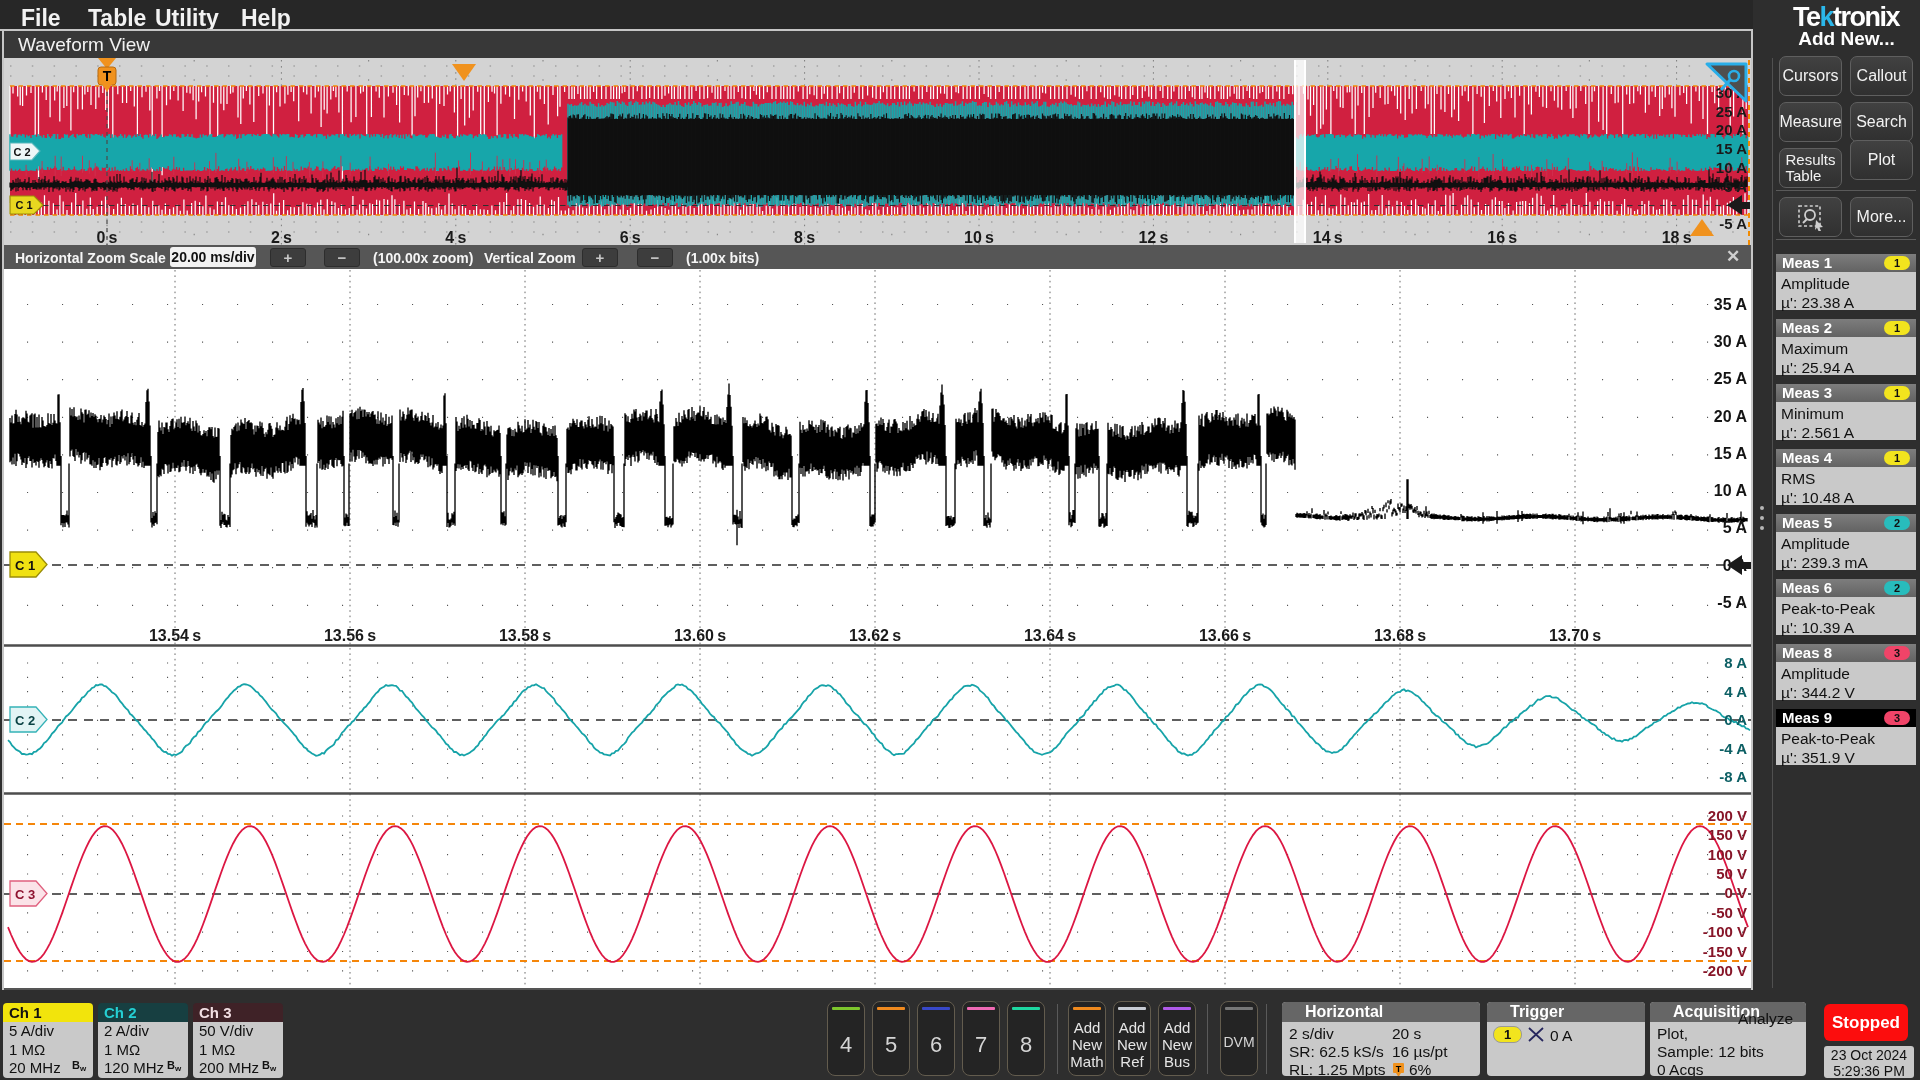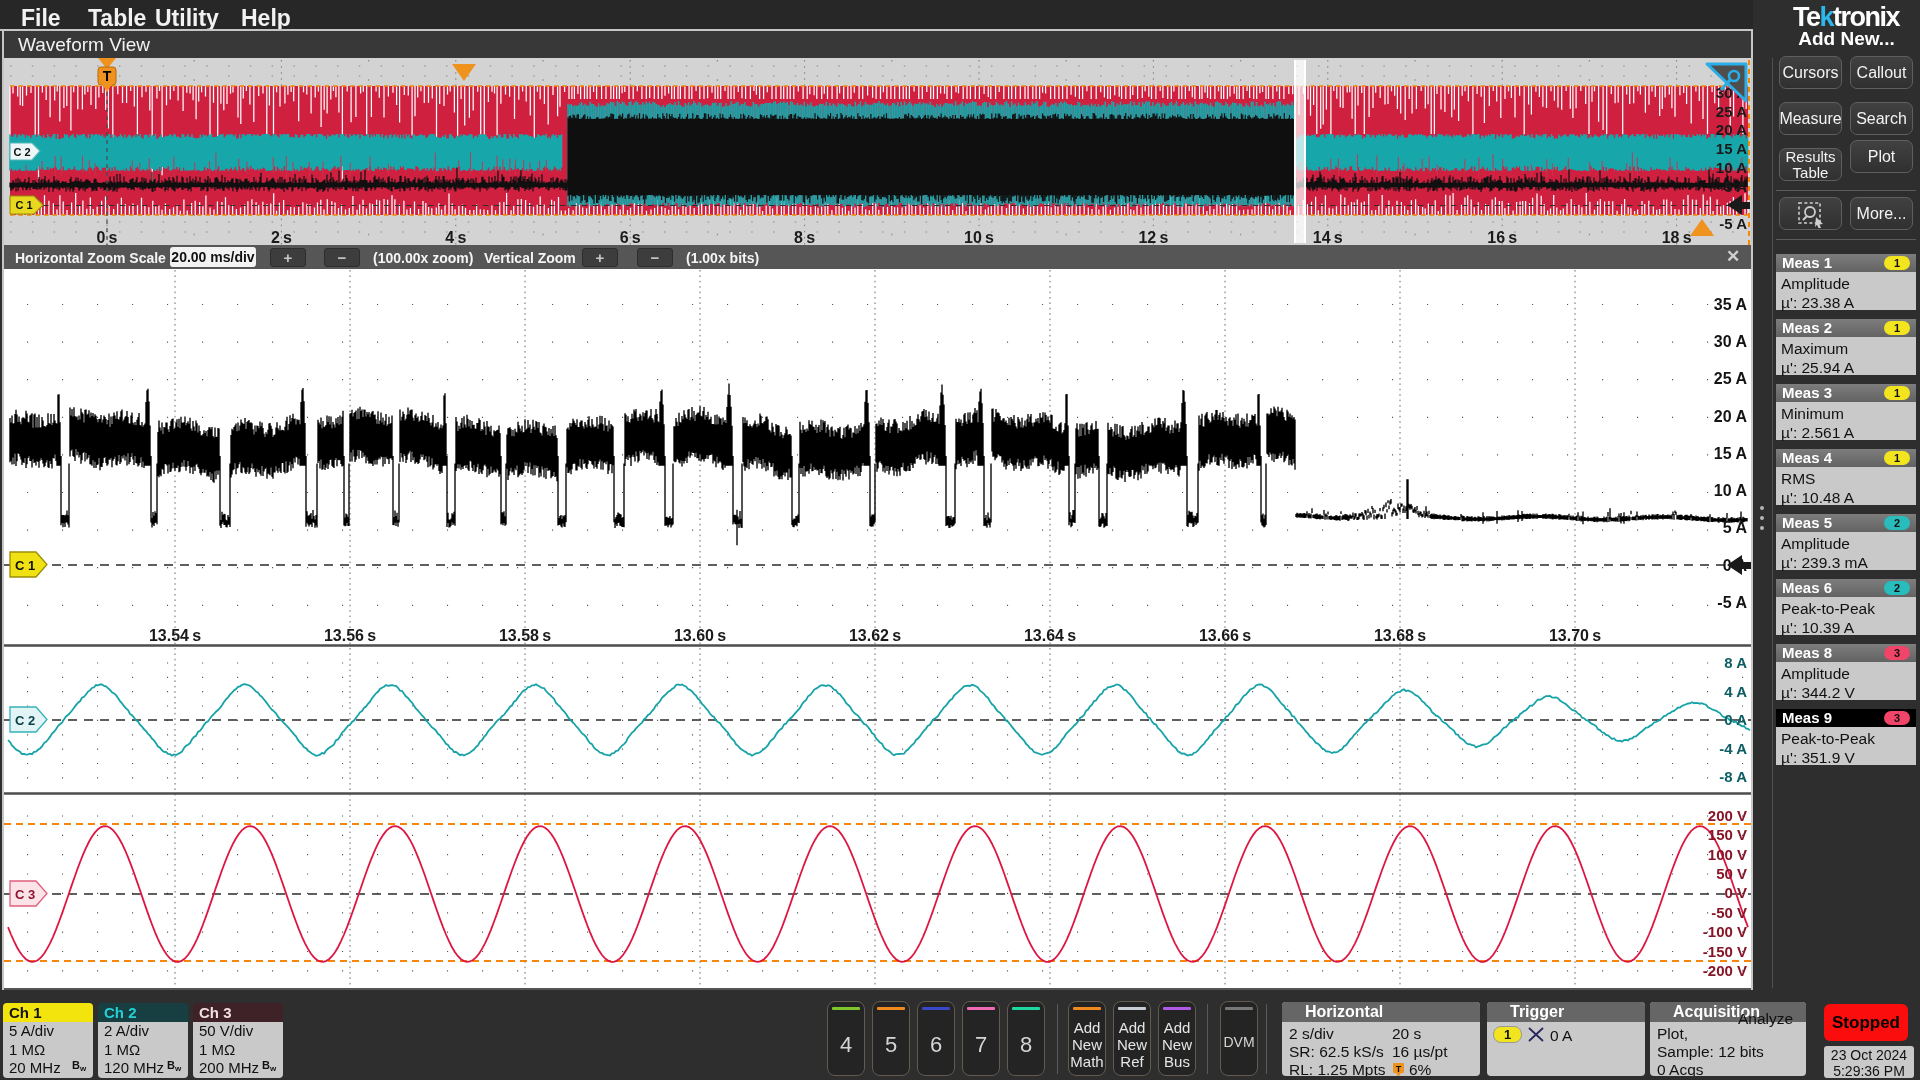--- a/index.html
+++ b/index.html
@@ -5,21 +5,21 @@
 .ab{position:absolute}
 .menubar{left:0;top:0;width:1920px;height:29px;background:#272727}
 .menuitem{top:5px;color:#f2f2f2;font-size:23px;font-weight:bold}
 .paneborder{background:#c6c6c6}
 .titlebar{left:4px;top:31px;width:1747px;height:27px;background:#383838}
 .titletext{left:18px;top:34px;color:#f2f2f2;font-size:19px}
 .toolbar{left:4px;top:245px;width:1747px;height:24px;background:#565656}
 .tbtext{top:250px;color:#f5f5f5;font-size:14px;font-weight:bold}
 .tbbox{left:170px;top:247px;width:86px;height:20px;background:#f2f2f2;border-radius:3px;color:#111;font-size:14px;font-weight:bold;text-align:center;line-height:20px}
 .tbbtn{top:247.5px;width:36px;height:19px;background:#3d3d3d;border:1px solid #2d2d2d;border-radius:3px;color:#c8c8c8;font-size:15px;font-weight:bold;text-align:center;line-height:17px}
-.sbtn{width:63px;height:33px;background:linear-gradient(#414141,#303030);border:1px solid #5f5f5f;border-radius:7px;color:#f2f2f2;font-size:16px;display:flex;align-items:center;justify-content:center;text-align:center}
+.sbtn{width:63px;height:40px;background:linear-gradient(#414141,#303030);border:1px solid #5f5f5f;border-radius:7px;color:#f2f2f2;font-size:16px;display:flex;align-items:center;justify-content:center;text-align:left}
 .meashdr{width:140px;height:24px;background:linear-gradient(#7d7d7d,#5a5a5a);color:#fff;font-size:15px;font-weight:bold;padding-left:6px;line-height:18px}
 .measbody{width:140px;height:38px;background:#c9c9c9;color:#111;font-size:15.5px;padding-left:5px;line-height:19px}
 .measpill{width:26px;height:14px;border-radius:7px;font-size:11px;font-weight:bold;color:#111;text-align:center;line-height:14px;top:2px;left:108px}
 .chhdr{width:90px;height:19px;font-size:15px;font-weight:bold;padding-left:6px;line-height:19px;border-radius:4px 4px 0 0}
 .chbody{width:90px;height:56px;background:#c9c9c9;color:#111;font-size:15px;line-height:18.7px;padding-left:6px;border-radius:0 0 4px 4px}
 .chbtn{top:1001px;width:38px;height:75px;background:#242424;border:1px solid #635c4e;border-radius:8px}
 .chbtnstripe{top:5px;left:4px;width:28px;height:3px;border-radius:1px}
 .chbtnnum{width:100%;text-align:center;top:30px;color:#d5d5d5;font-size:22px}
 .chbtntxt{width:100%;text-align:center;top:17px;color:#e5e5e5;font-size:15px;line-height:17px}
 .vsep{top:1004px;width:1px;height:70px;background:#5a5a5a}
@@ -299,13 +299,13 @@
     </svg>
     <div class="ab panelrow" style="left:63px;top:25px">0 A</div>
   </div>
 <div class="ab panel" style="left:1650px;width:156px">
     <div class="panelhdr">Acquisition</div>
     <div class="ab panelrow" style="left:7px;top:23px">Plot,</div>
     <div class="ab panelrow" style="left:88px;top:8px">Analyze</div>
     <div class="ab panelrow" style="left:7px;top:41px">Sample: 12 bits</div>
     <div class="ab panelrow" style="left:7px;top:59px">0 Acqs</div>
   </div>
-<div class="ab" style="left:1824px;top:1004px;width:84px;height:37px;background:#fc0d0d;border-radius:6px;color:#000000;font-size:17px;font-weight:bold;text-align:center;line-height:37px">Stopped</div>
+<div class="ab" style="left:1824px;top:1004px;width:84px;height:37px;background:#fc0d0d;border-radius:6px;color:#ffffff;font-size:17px;font-weight:bold;text-align:center;line-height:37px">Stopped</div>
 <div class="ab datetime">23 Oct 2024<br>5:29:36 PM</div>
 </body></html>

